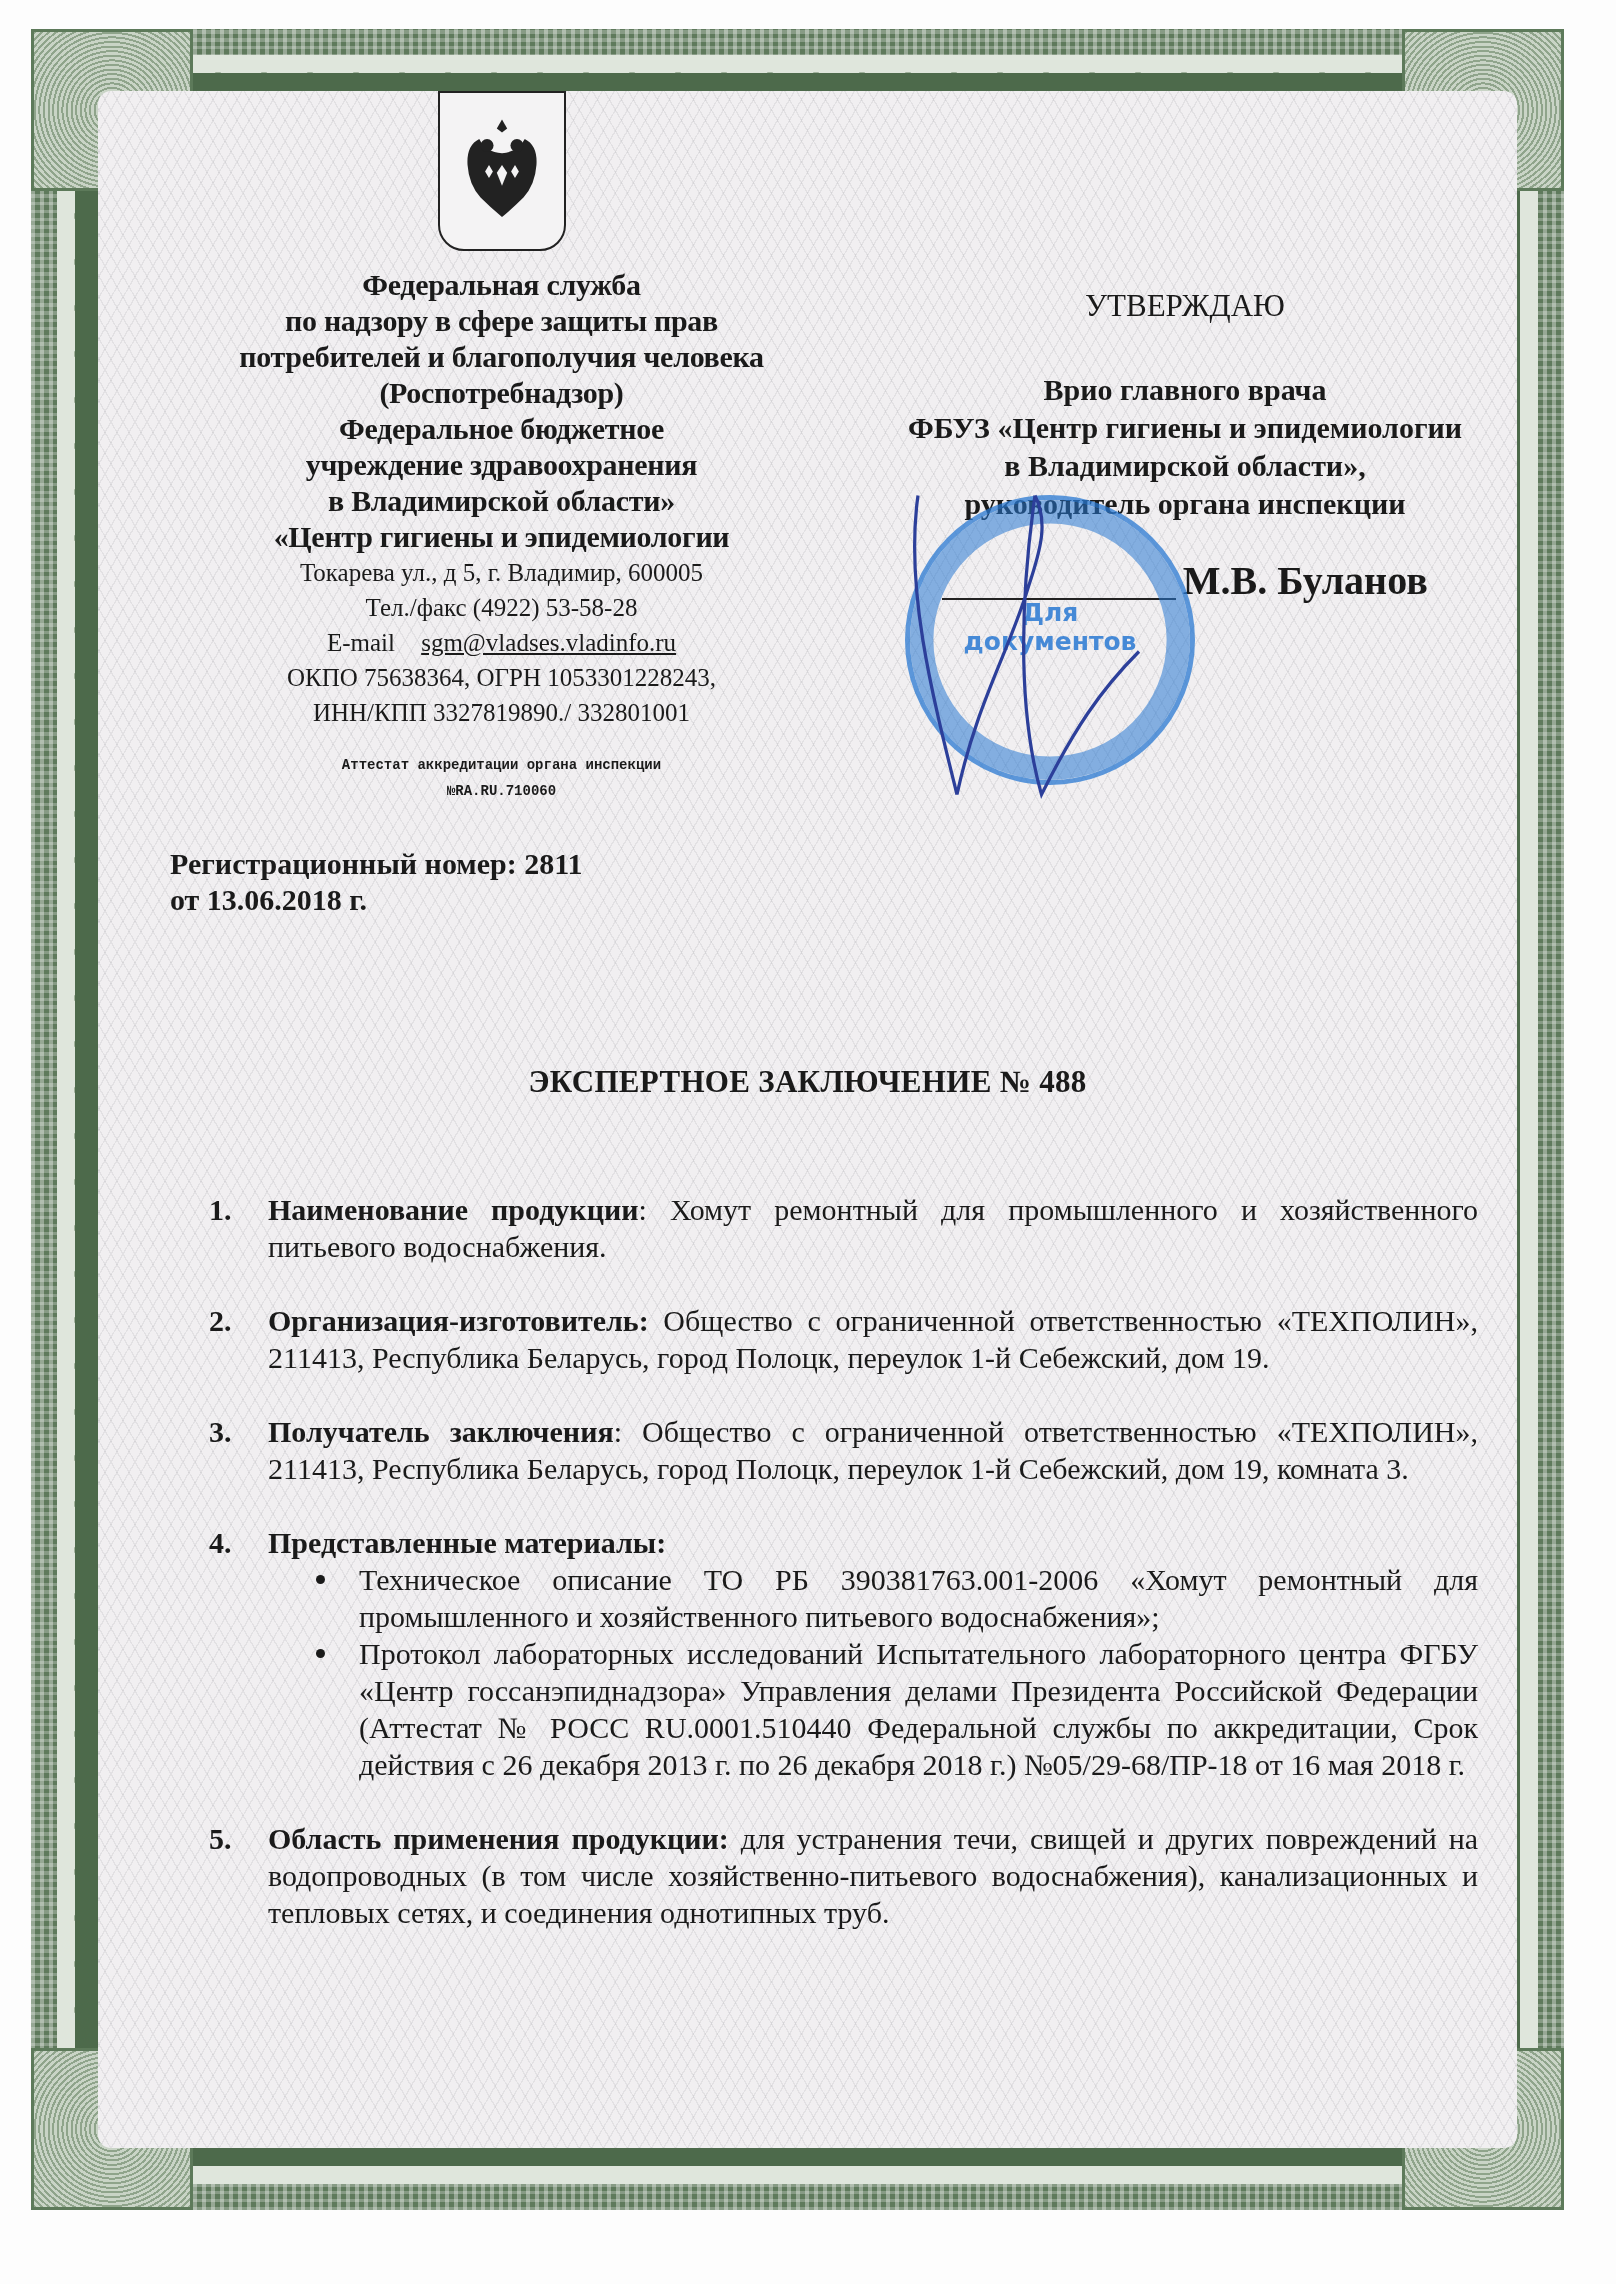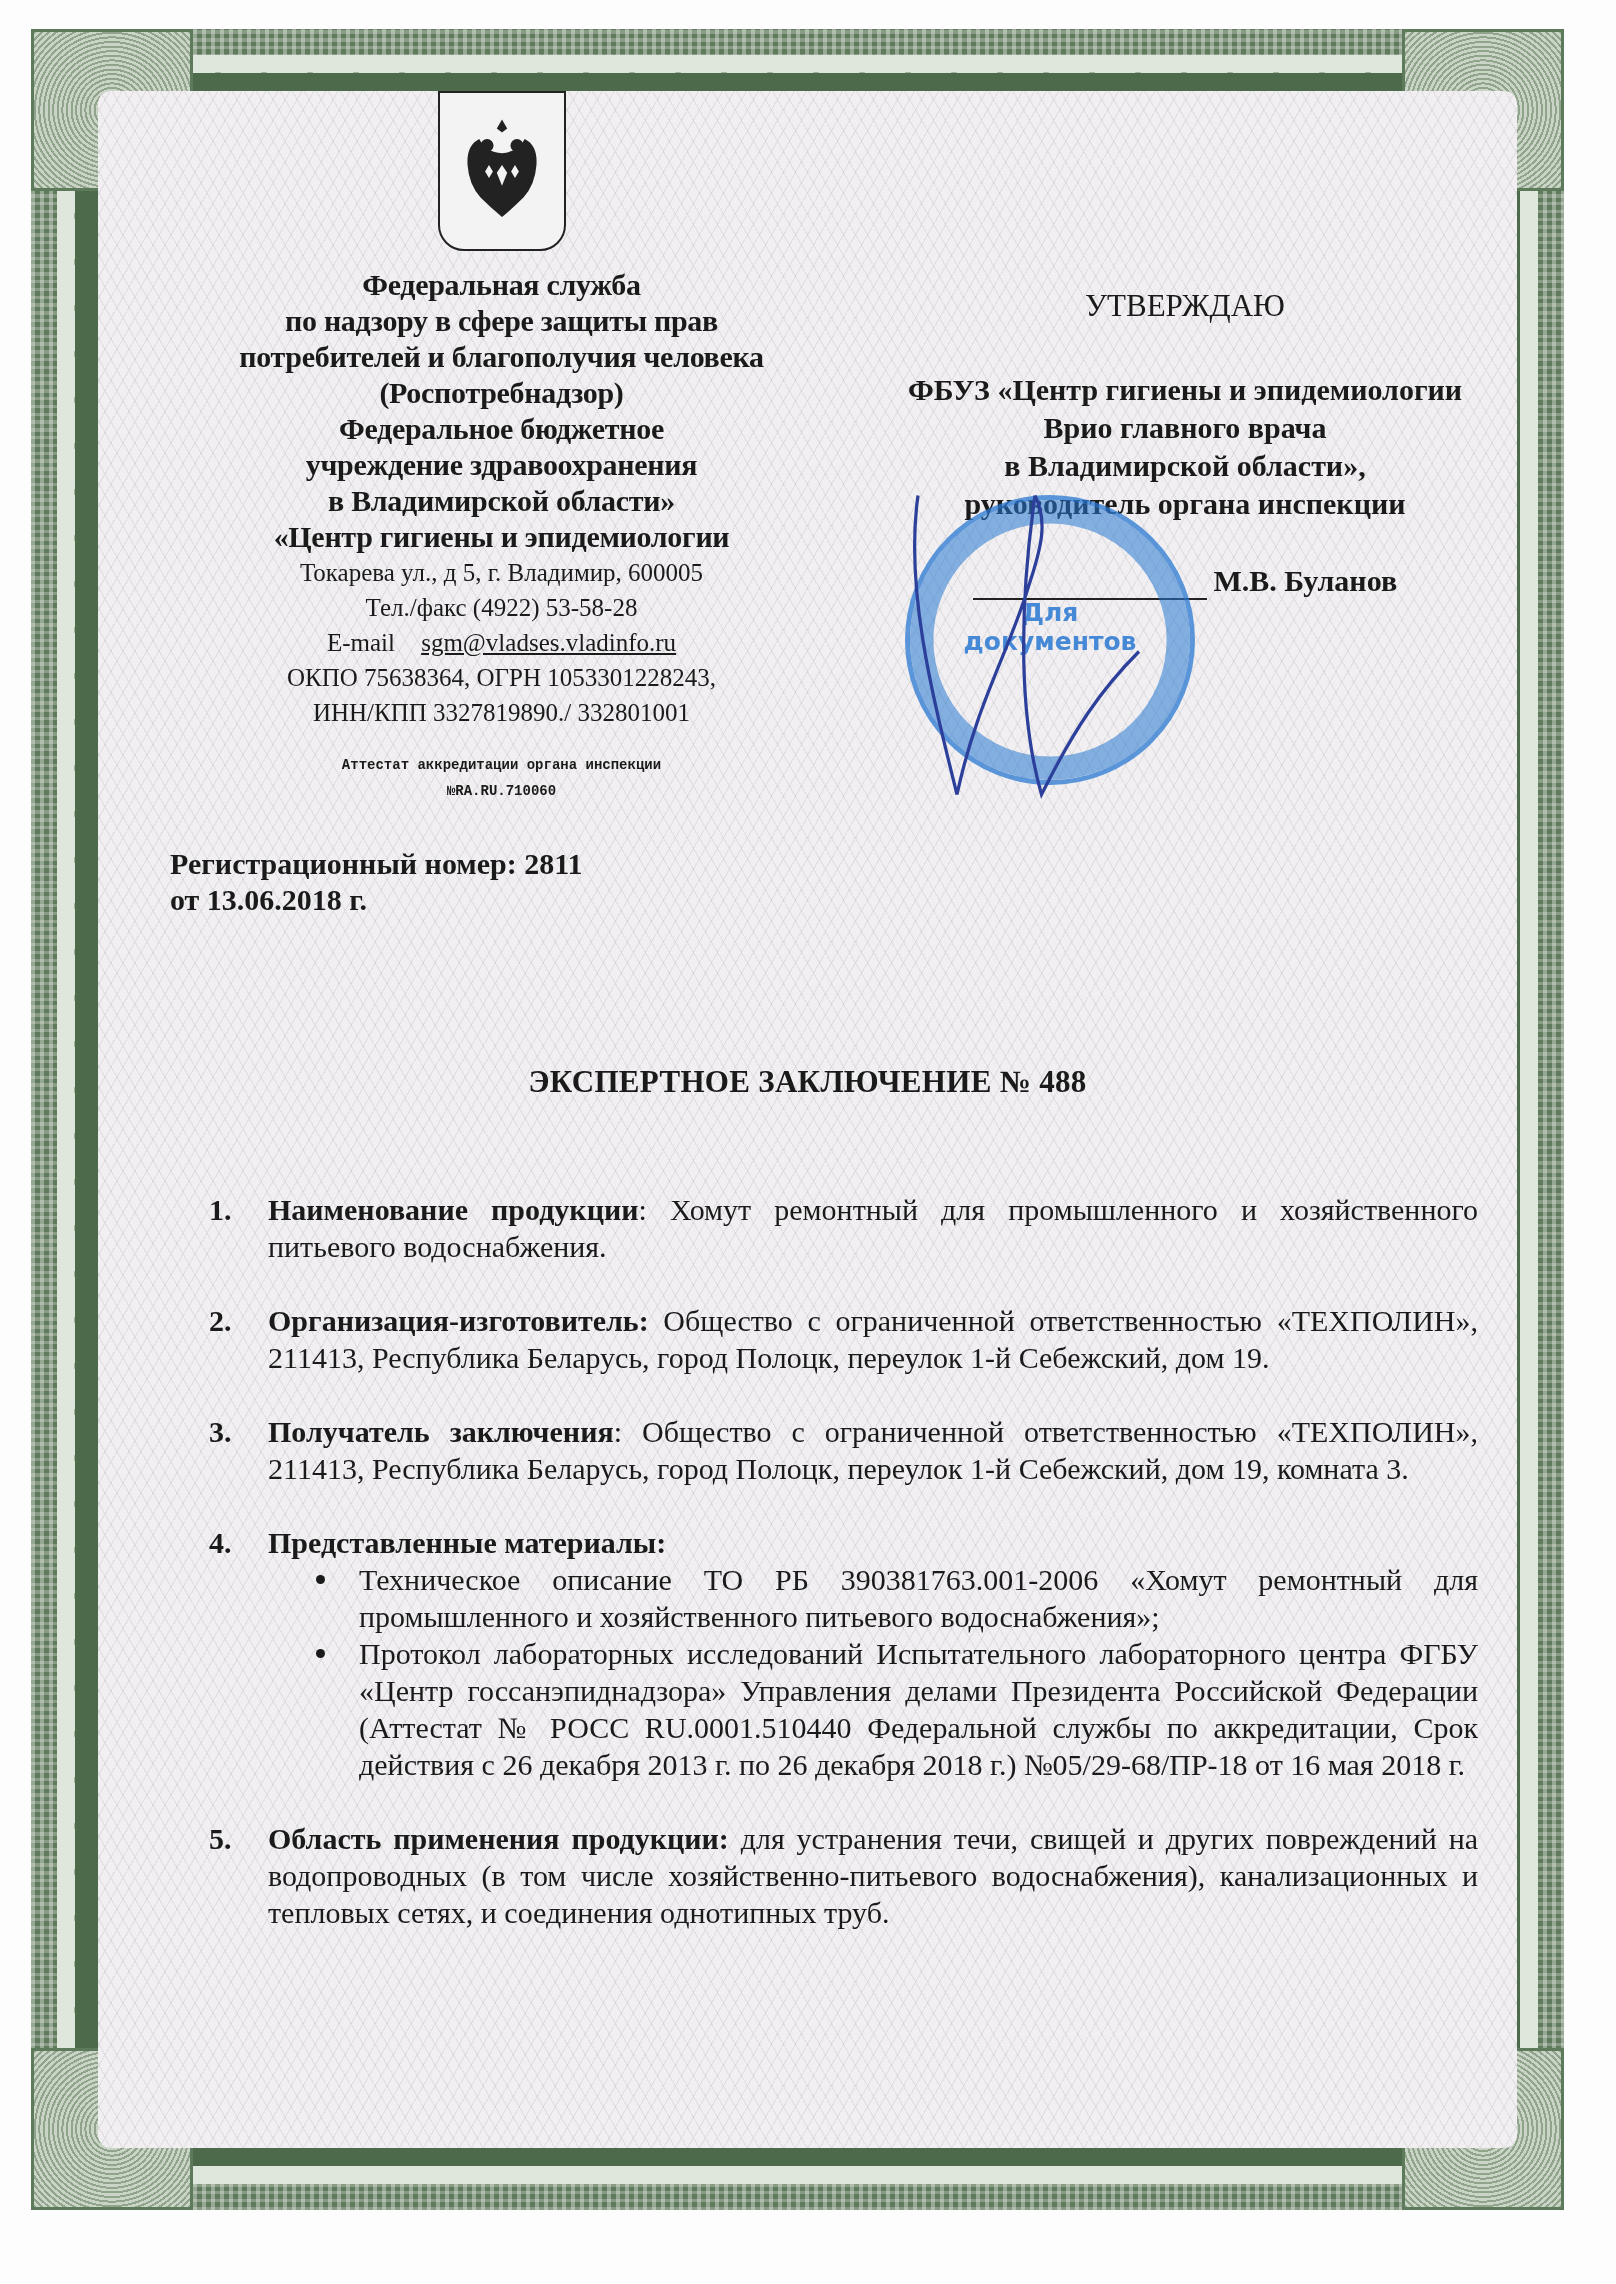--- a/index.html
+++ b/index.html
@@ -62,21 +62,21 @@
     .org-contacts a { color: #1a1a1a; text-decoration: underline; margin-left: 20px; }
     .org-accred { font-size: 14px; line-height: 26px; font-weight: bold; margin-top: 22px; font-family: Liberation Mono, monospace; }
 
     
     .approve-block {
       position: absolute; left: 755px; top: 195px; width: 664px; text-align: center;
     }
     .approve-title { font-weight: normal; font-size: 31px; line-height: 39px; }
     .approve-position { font-weight: bold; font-size: 30px; line-height: 38px; margin-top: 46px; }
     .approve-sign-row {
-      margin-top: 39px; font-weight: bold; font-size: 30px; line-height: 38px;
+      margin-top: 39px; font-weight: bold; font-size: 40px; line-height: 38px;
       display: flex; justify-content: center; align-items: flex-end;
     }
     .sign-line { display: inline-block; width: 234px; border-bottom: 2.6px solid #222; margin-right: 6.5px; height: 26px; }
     .stamp {
       position: absolute; left: 807px; top: 404px; width: 280px; height: 280px;
       border-radius: 50%; border: 5.2px solid rgba(40,120,210,0.75);
       box-shadow: inset 0 0 0 19.5px rgba(0,0,0,0), inset 0 0 0 23.4px rgba(40,120,210,0.55);
       color: rgba(40,120,210,0.85); pointer-events: none;
     }
     .stamp-center {
@@ -158,22 +158,22 @@
     </div>
     <div class="org-accred">
       <div>Аттестат аккредитации органа инспекции</div>
       <div>№RA.RU.710060</div>
     </div>
   </div>
 
   <div class="approve-block">
     <div class="approve-title">УТВЕРЖДАЮ</div>
     <div class="approve-position">
+      <div>Врио главного врача</div>
       <div>ФБУЗ «Центр гигиены и эпидемиологии</div>
-      <div>Врио главного врача</div>
       <div>в Владимирской области»,</div>
       <div>руководитель органа инспекции</div>
     </div>
     <div class="approve-sign-row">
       <span class="sign-line"></span>
       <span>М.В. Буланов</span>
     </div>
   </div>
 
   <div class="stamp">

